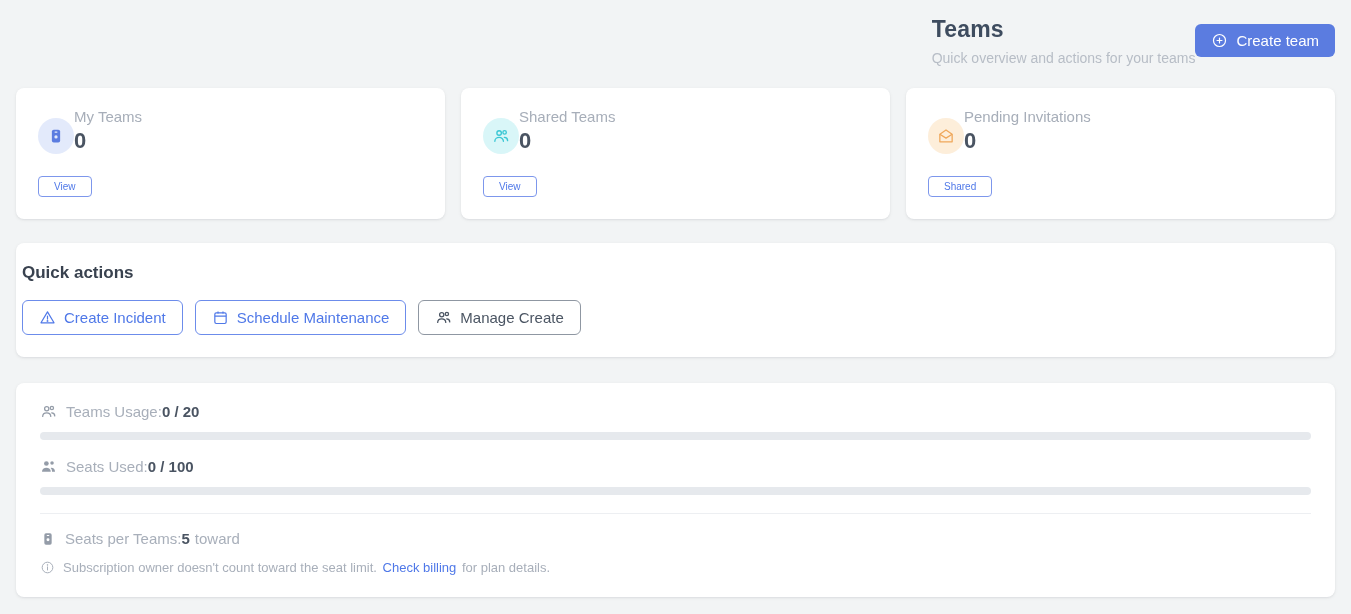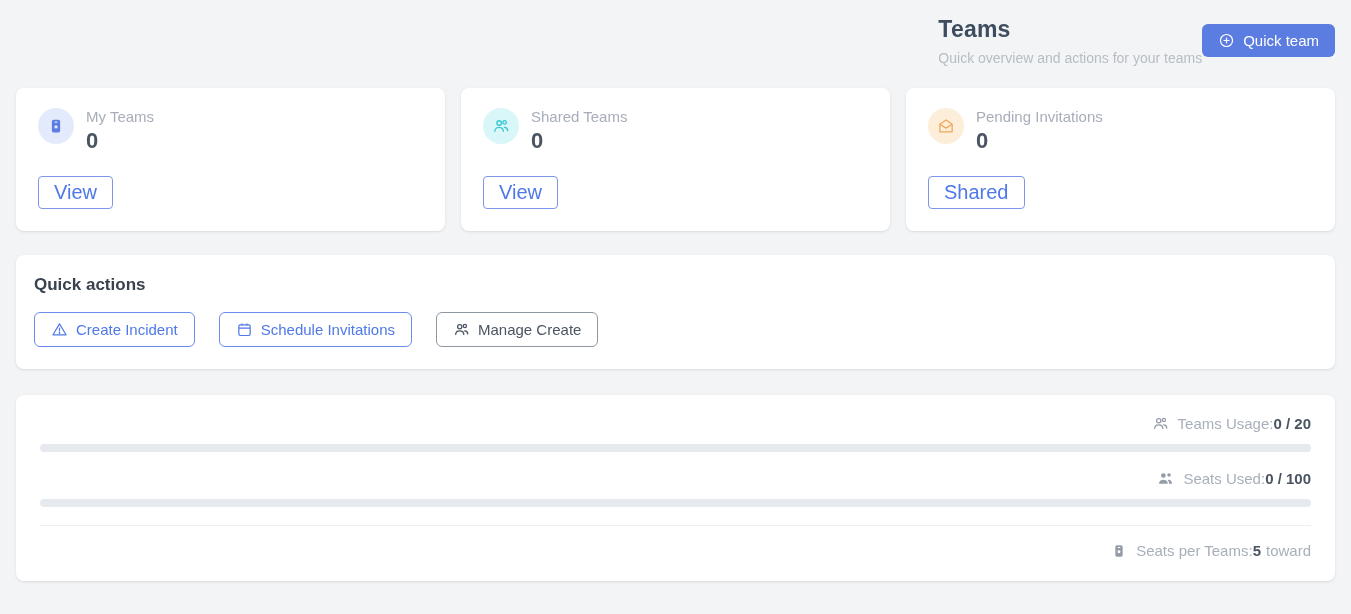--- a/index.html
+++ b/index.html
@@ -23,52 +23,52 @@
   }
   .btn-create svg { display: block; }
 
   
   .stats { display: grid; grid-template-columns: repeat(3, 1fr); gap: 16px; margin-top: 22px; }
   .card {
     background: #fff; border-radius: 8px;
     box-shadow: 0 1px 2px rgba(16,24,40,.06), 0 1px 4px rgba(16,24,40,.05);
   }
   .stat-card { padding: 20px 22px 22px; }
-  .stat-head { display: flex; align-items: flex-start; gap: 12px; }
+  .stat-head { display: flex; align-items: flex-end; }
   .stat-icon {
     width: 36px; height: 36px; border-radius: 50%;
     display: flex; align-items: center; justify-content: center; flex: 0 0 auto;
   }
   .stat-icon--blue   { background: #e3eafb; color: #5b7ce0; }
   .stat-icon--cyan   { background: #d9f6f8; color: #39c7d4; }
   .stat-icon--orange { background: #fdeeda; color: #efa75a; }
   .stat-label { font-size: 15px; color: #a7aeb9; }
   .stat-value { font-size: 22px; font-weight: 700; color: #4a5462; margin-top: 3px; }
   .stat-action {
     margin-top: 22px; display: inline-block;
     background: #fff; color: #4f78e8; border: 1px solid #7d97ec; border-radius: 4px;
-    font-family: inherit; font-size: 20px; padding: 4px 15px; cursor: pointer;
-  }
-
-  
-  .quick-card { margin-top: 24px; padding: 20px 18px 22px; }
+    font-family: inherit; font-size: 10px; padding: 4px 15px; cursor: pointer;
+  }
+
+  
+  .quick-card { margin-top: 24px; padding: 20px 6px 22px; }
   .quick-title { font-size: 17px; font-weight: 600; color: #39424f; }
-  .quick-buttons { display: flex; gap: 24px; margin-top: 17px; }
+  .quick-buttons { display: flex; gap: 12px; margin-top: 17px; }
   .qa-btn {
     display: inline-flex; align-items: center; gap: 8px;
     background: #fff; border-radius: 6px; font-family: inherit; font-size: 15px;
     padding: 8px 16px; cursor: pointer;
   }
   .qa-btn--primary { color: #4f78e8; border: 1px solid #6c8ceb; }
   .qa-btn--neutral { color: #4b5563; border: 1px solid #8f97a2; }
   .qa-btn svg { display: block; }
 
   
   .usage-card { margin-top: 26px; padding: 20px 24px 22px; }
-  .usage-row { display: flex; justify-content: flex-end; align-items: center; }
+  .usage-row { display: flex; justify-content: flex-start; align-items: center; }
   .usage-label { display: flex; align-items: center; gap: 9px; font-size: 15px; color: #a8afba; }
   .usage-label svg { color: #949ca8; display: block; }
   .usage-value { font-size: 15px; font-weight: 700; color: #4a5462; }
   .track { height: 8px; border-radius: 4px; background: #e6e9ed; margin: 12px 0 18px; overflow: hidden; }
   .fill { height: 100%; background: #5b7ce0; border-radius: 4px; }
   .divider { border: none; border-top: 1px solid #edeff2; margin: 15px 0 16px; }
   .unit { color: #a8afba; font-weight: 400; margin-left: 5px; }
   .note { display: flex; align-items: center; gap: 8px; margin-top: 13px; font-size: 13px; color: #a8afba; }
   .note svg { color: #a8afba; flex: 0 0 auto; display: block; }
   .note-link { color: #4f78e8; text-decoration: none; margin: 0 2px; cursor: pointer; }
@@ -83,21 +83,21 @@
       <div class="page-title">Teams</div>
       <div class="page-subtitle">Quick overview and actions for your teams</div>
     </div>
     <button class="btn-create">
       <span>
         <svg width="17" height="17" viewBox="0 0 24 24" fill="none" stroke="#fff" stroke-width="1.7" stroke-linecap="round">
             <circle cx="12" cy="12" r="8.5"></circle>
             <path d="M12 8.5v7M8.5 12h7"></path>
           </svg>
       </span>
-      <span>Quick team</span>
+      <span>Create team</span>
     </button>
   </div>
 
   <div class="stats">
 
     <div class="card stat-card">
       <div class="stat-head">
         <span class="stat-icon stat-icon--blue">
           <svg width="18" height="18" viewBox="0 0 24 24">
               <rect x="6.5" y="3.5" width="11" height="17" rx="2.5" fill="currentColor"></rect>
@@ -162,21 +162,21 @@
         </span>
         <span>Create Incident</span>
       </button>
       <button class="qa-btn qa-btn--primary">
         <span>
           <svg width="17" height="17" viewBox="0 0 24 24" fill="none" stroke="currentColor" stroke-width="1.7">
               <rect x="4" y="5.5" width="16" height="15" rx="2"></rect>
               <path d="M4 10h16M8.5 3.5v3M15.5 3.5v3"></path>
             </svg>
         </span>
-        <span>Schedule Invitations</span>
+        <span>Schedule Maintenance</span>
       </button>
       <button class="qa-btn qa-btn--neutral">
         <span>
           <svg width="17" height="17" viewBox="0 0 24 24" fill="none" stroke="currentColor" stroke-width="1.8" stroke-linecap="round">
               <circle cx="9.5" cy="8" r="3"></circle>
               <path d="M3.8 19c0-3.1 2.6-5.2 5.7-5.2s5.7 2.1 5.7 5.2"></path>
               <circle cx="16.8" cy="7.2" r="2.3"></circle>
               <path d="M16.5 13.9c2.6.1 4.3 1.8 4.3 4.3"></path>
             </svg>
         </span>
@@ -234,15 +234,29 @@
               <rect x="10" y="6" width="4" height="1.6" rx="0.8" fill="#fff"></rect>
             </svg>
         </span>
         <span>Seats per Teams:</span>
       </div>
       <div class="usage-value">
         <span>5</span><span class="unit">toward</span>
       </div>
     </div>
 
+    <div class="note">
+      <span>
+        <svg width="15" height="15" viewBox="0 0 24 24" fill="none" stroke="currentColor" stroke-width="1.6">
+            <circle cx="12" cy="12" r="8.5"></circle>
+            <path d="M12 11v5" stroke-linecap="round"></path>
+            <circle cx="12" cy="7.9" r=".6" fill="currentColor"></circle>
+          </svg>
+      </span>
+      <span>
+        <span>Subscription owner doesn't count toward the seat limit.</span>
+        <a class="note-link">Check billing</a>
+        <span>for plan details.</span>
+      </span>
+    </div>
 
   </div>
 </div>
 
 </body></html>

